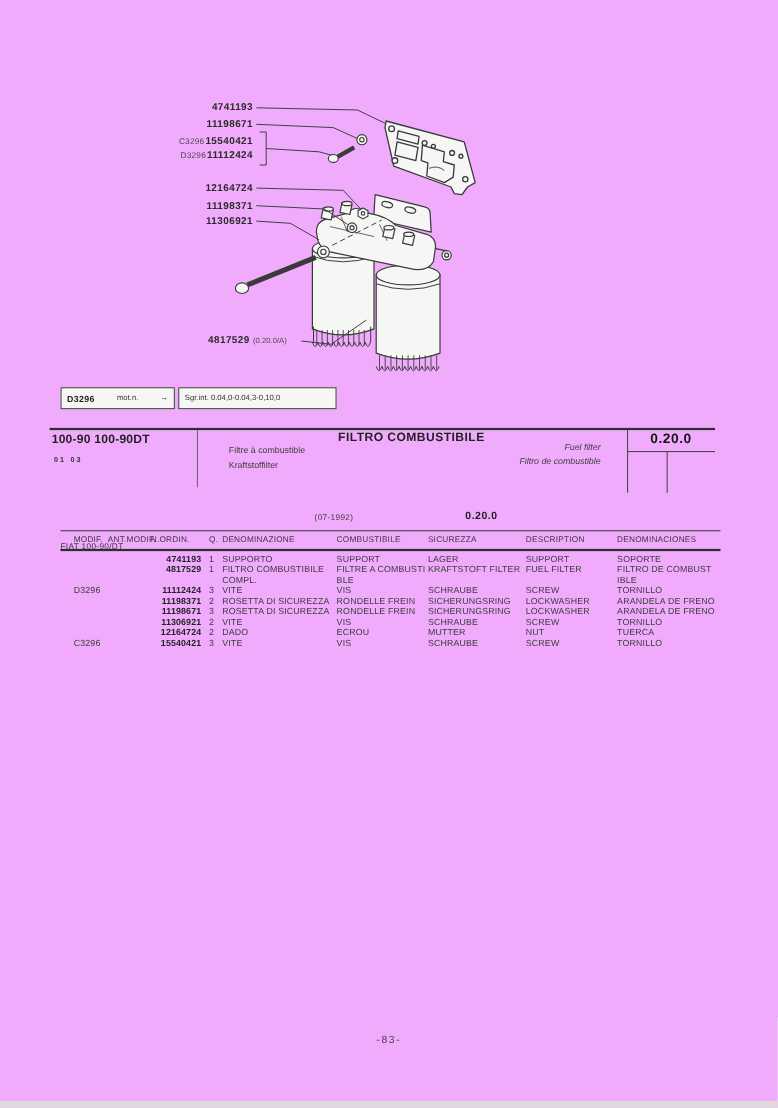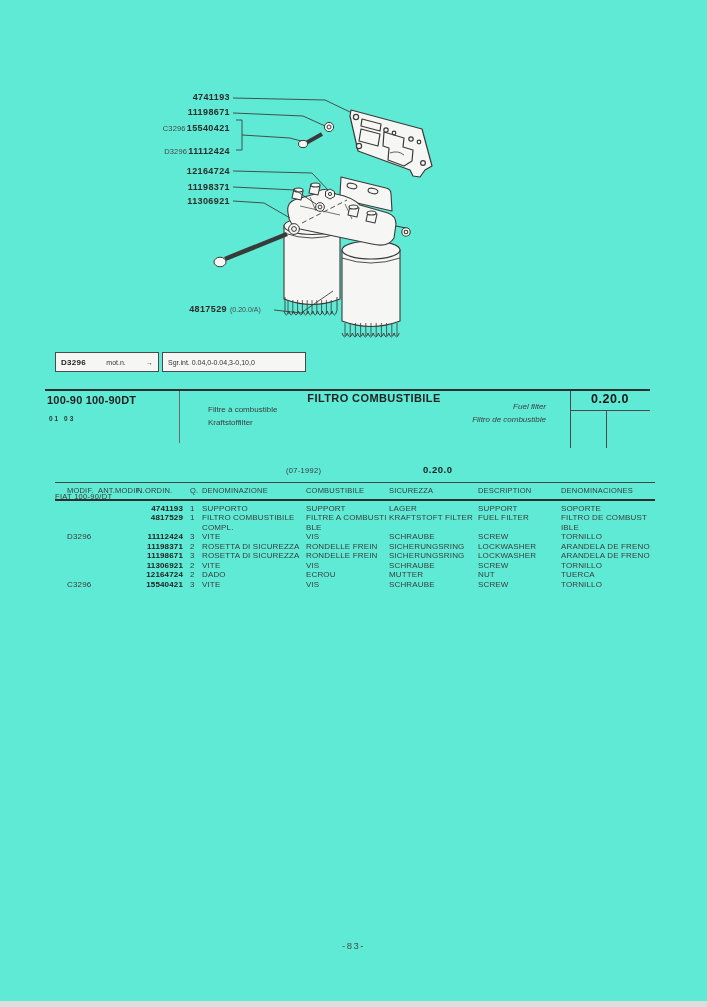--- a/index.html
+++ b/index.html
@@ -1,17 +1,17 @@
 <!DOCTYPE html>
 <html><head>
 <meta charset="utf-8">
 <style>
   html,body{margin:0;padding:0;background:#e9e9e7;}
   .page{
-    position:relative;width:707px;height:1007px;background:#5eead4;
+    position:relative;width:707px;height:1007px;background:#f0abfc;
     font-family:"Liberation Sans",sans-serif;color:#3a3a3a;overflow:hidden;
   }
   
   .callout{
     position:absolute;left:140px;width:90px;text-align:right;
     font-size:9px;font-weight:bold;color:#2b2b2b;letter-spacing:.4px;white-space:nowrap;
   }
   .callout .prefix{font-size:7.5px;font-weight:400;color:#4a4a4a;margin-right:1px;letter-spacing:.2px;}
   .callout .suffix{font-size:7px;font-weight:400;color:#4a4a4a;margin-left:3px;letter-spacing:0;}
   .callout.wide{width:150px;text-align:left;}
@@ -142,21 +142,21 @@
       <polyline points="233,187 295,190 316,204"></polyline>
       <polyline points="233,201 264,203 290,218"></polyline>
       <polyline points="274,310 301,313 333,291"></polyline>
       <line x1="302" y1="223" x2="347" y2="200" stroke-dasharray="5,3"></line>
     </g>
   </svg>
 
   <div class="callout" style="top:92px"><span class="prefix"></span><span class="num">4741193</span></div>
   <div class="callout" style="top:107px"><span class="prefix"></span><span class="num">11198671</span></div>
   <div class="callout" style="top:123px"><span class="prefix">C3296</span><span class="num">15540421</span></div>
-  <div class="callout" style="top:146px"><span class="prefix">D3296</span><span class="num">11112424</span></div>
+  <div class="callout" style="top:136px"><span class="prefix">D3296</span><span class="num">11112424</span></div>
   <div class="callout" style="top:166px"><span class="prefix"></span><span class="num">12164724</span></div>
   <div class="callout" style="top:182px"><span class="prefix"></span><span class="num">11198371</span></div>
   <div class="callout" style="top:196px"><span class="prefix"></span><span class="num">11306921</span></div>
   <div class="callout wide" style="top:304px"><span class="num">4817529</span><span class="suffix">(0.20.0/A)</span></div>
 
   <div class="notebox">
     <div class="cell c1">
       <b>D3296</b>
       <span>mot.n.</span>
       <span>→</span>

